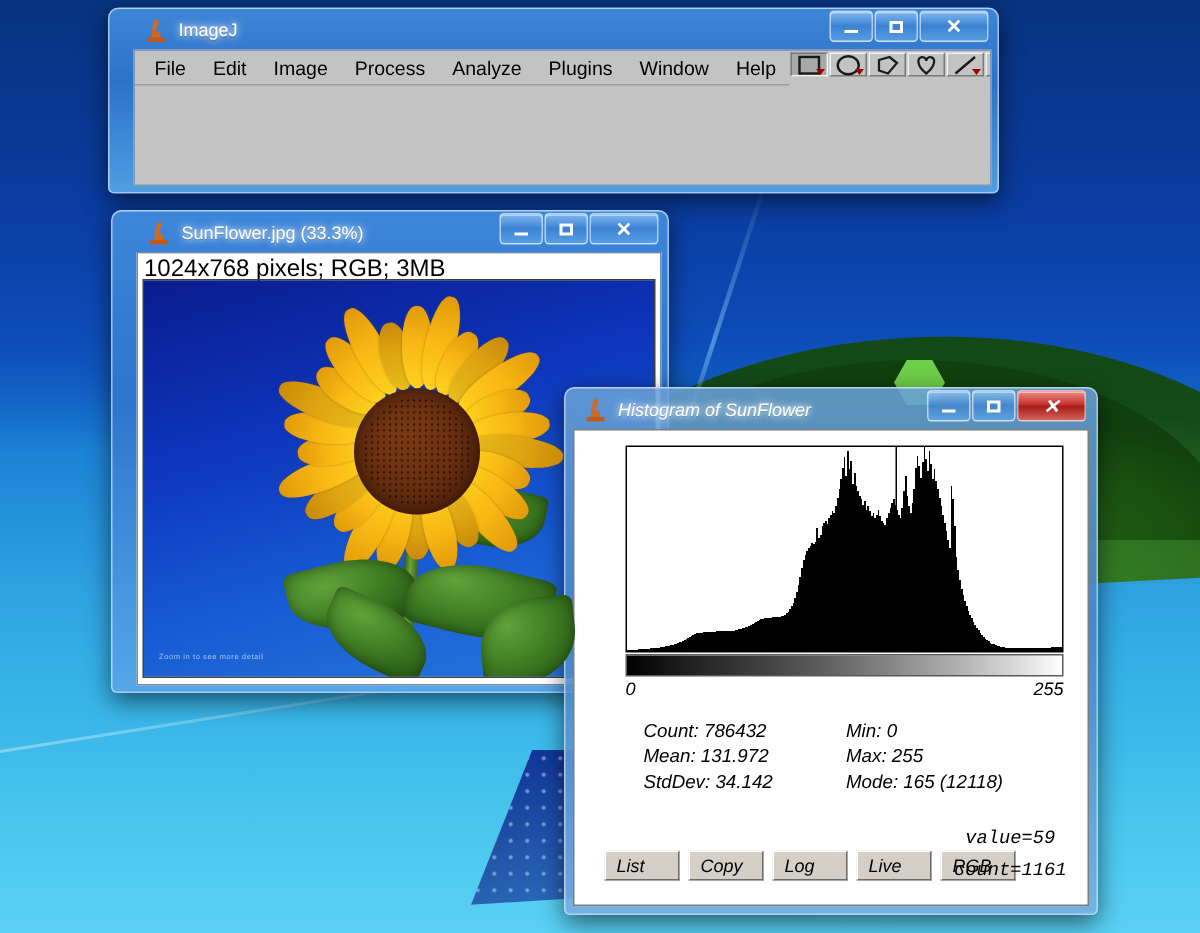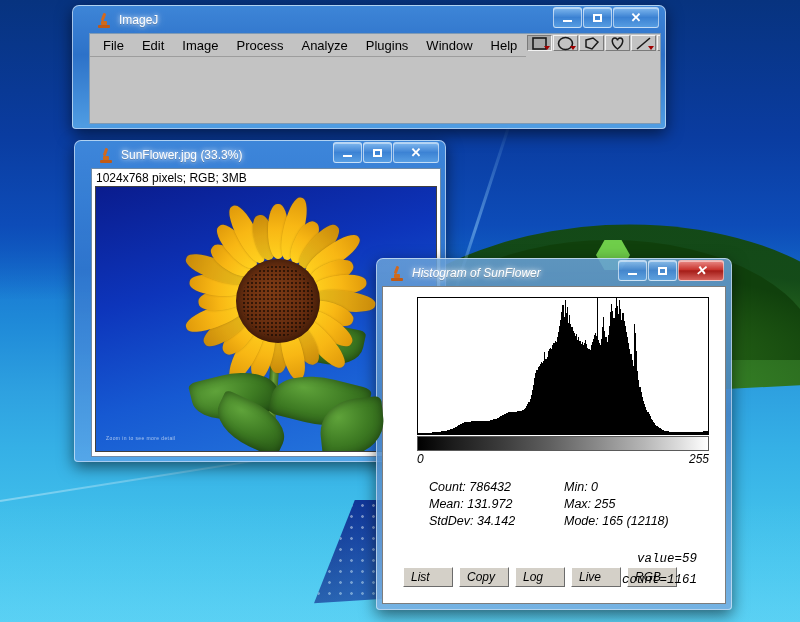--- a/index.html
+++ b/index.html
@@ -215,21 +215,21 @@
   }
   .tool svg { display: block; }
   .tool .lbl { font-size: 9px; font-weight: bold; letter-spacing: -.3px; }
   .tool .chev { color: #9b0f0f; font-weight: bold; font-size: 13px; letter-spacing: -2px; }
   .statusbar { flex: 1; background: #c3c3c3; }
 
   
   #sunflower { left: 74px; top: 140px; width: 372px; height: 322px; }
   #sunflower .client { background: #ffffff; border: 1px solid #6f8ba8; padding: 0; }
   .img-info {
-    font-size: 12px; color: #000; padding: 2px 0 2px 4px;
+    font-size: 16px; color: #000; padding: 2px 0 2px 4px;
     background: #fff; font-family: "Liberation Sans", sans-serif;
     height: 17px; box-sizing: border-box; white-space: nowrap;
   }
   .img-canvas {
     margin: 0 3px 3px 3px;
     height: calc(100% - 23px);
     border: 1px solid #404040;
     position: relative; overflow: hidden;
     background: linear-gradient(180deg, #0b1f96 0%, #0c32b8 30%, #1350cf 58%, #1f6bd8 80%, #2a7fe0 100%);
   }
@@ -329,24 +329,24 @@
     background: #d4d0c8;
     border-top: 1px solid #fff;
     border-left: 1px solid #fff;
     border-right: 1px solid #6b6b6b;
     border-bottom: 1px solid #6b6b6b;
     color: #000;
     text-align: left;
     font-family: "Liberation Sans", sans-serif;
   }
   .readout {
-    position: absolute; right: 28px; bottom: 12px;
+    position: absolute; right: 14px; bottom: 12px;
     font-family: "Liberation Mono", monospace;
     font-size: 12.5px; color: #000;
-    line-height: 21px; text-align: right;
+    line-height: 21px; text-align: center;
   }
 </style>
 </head>
 <body>
 
 <div id="desktop">
   <div class="sky-dark"></div>
   <div class="hill"></div>
   <div class="hill2"></div>
   <div class="hexleaf"></div>

